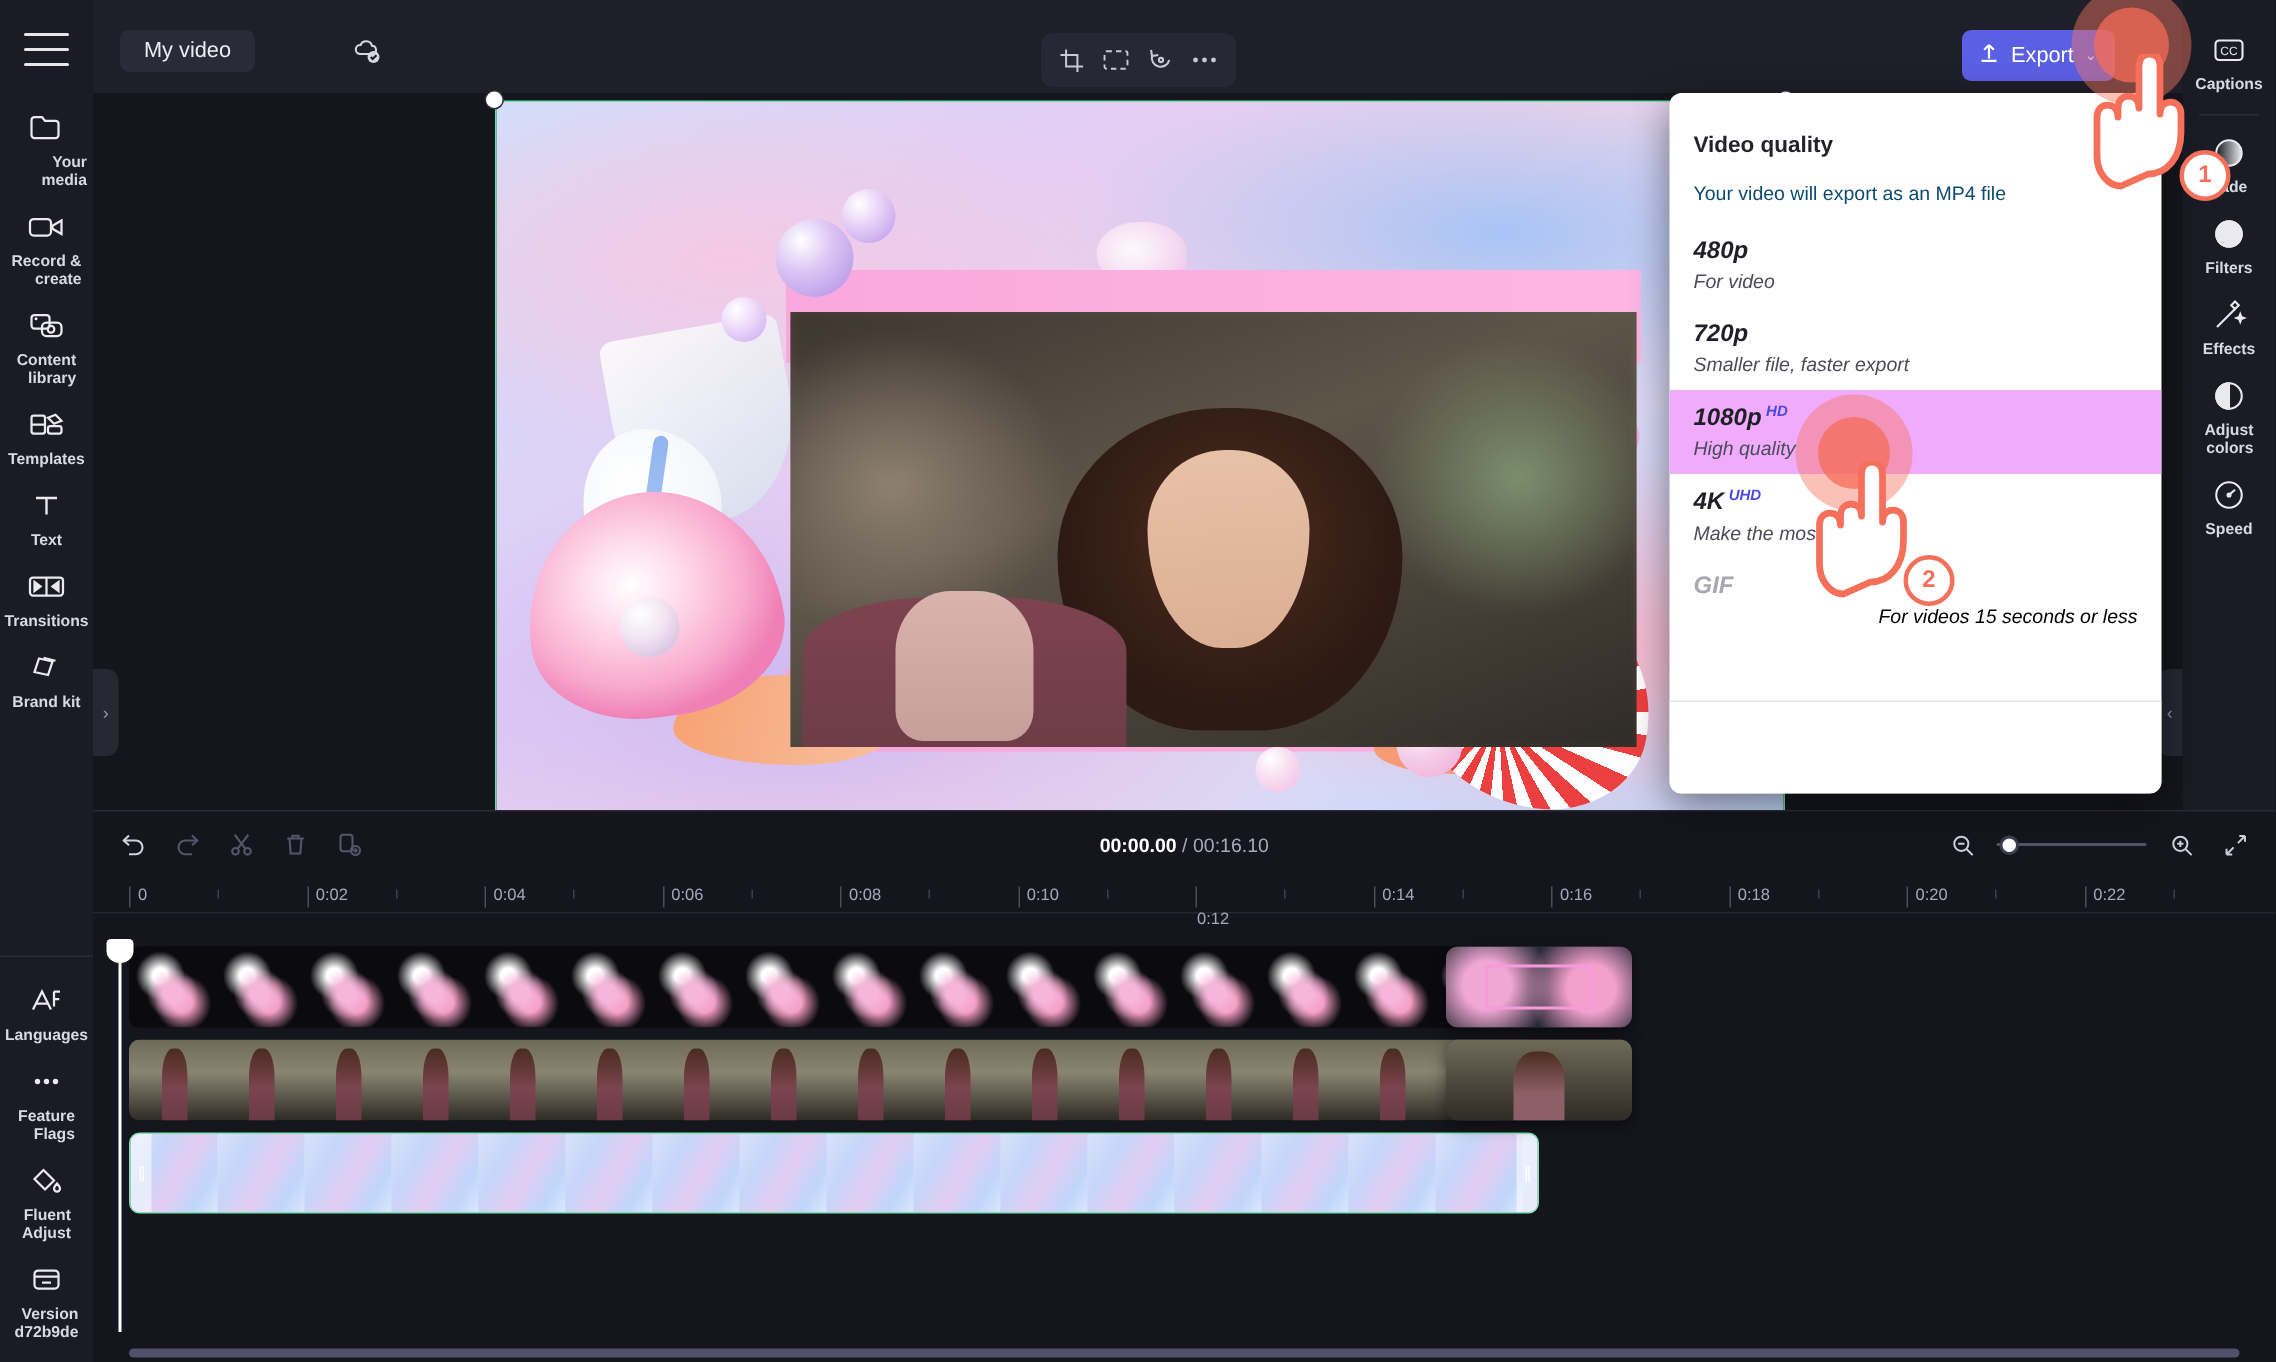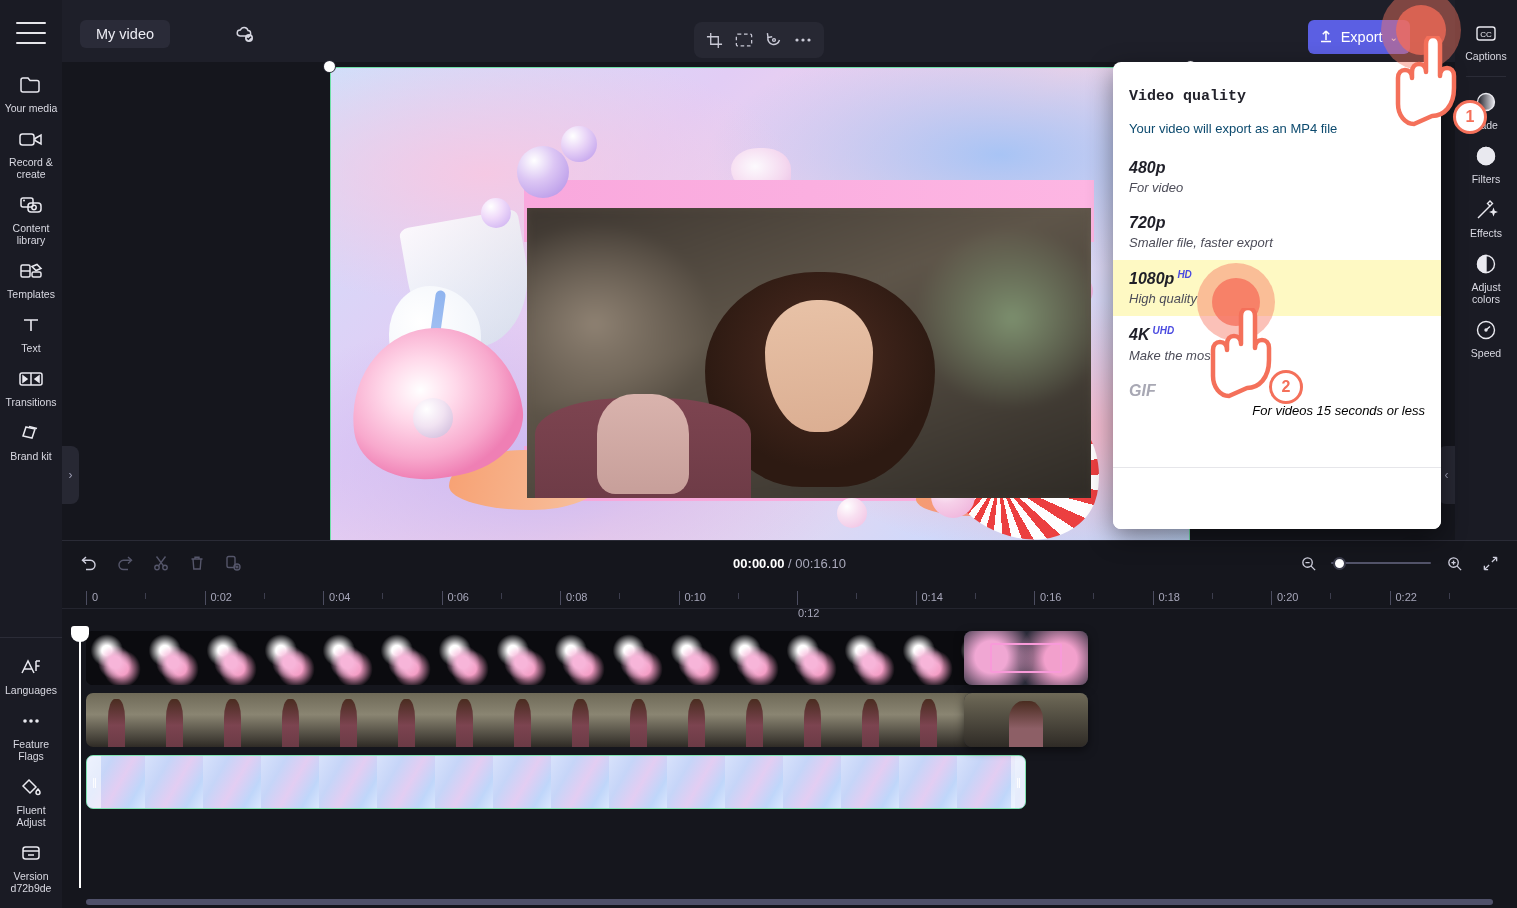--- a/index.html
+++ b/index.html
@@ -18,21 +18,21 @@
   }
   .hamburger { margin-top: 22px; width: 30px; height: 22px; display:flex; flex-direction:column;
     justify-content:space-between; cursor: pointer; }
   .hamburger span { display:block; height:2px; background:#e6e6ea; border-radius:1px; }
   .rail-items { margin-top: 22px; width: 100%; display:flex; flex-direction:column; align-items:center; }
   .rail-item { width: 58px; padding: 7px 2px 6px; display:flex; flex-direction:column;
     align-items:center; gap:5px; cursor:pointer; border-radius:6px; }
   .rail-ico { width: 26px; height: 24px; display:flex; align-items:center; justify-content:center;
      color:#e9e9ef; }
   .rail-ico svg { display:block; }
-  .rail-label { font-size: 10.5px; line-height: 12px; color: #d9d9e2; text-align:center; }
+  .rail-label { font-size: 10.5px; line-height: 12px; color: #d9d9e2; text-align:right;font-weight:bold; }
   .rail-bottom { position:absolute; bottom: 8px; width:100%; display:flex; flex-direction:column;
      align-items:center; }
   .rail-divider { width: 62px; height:1px; background:#2b2c37; margin: 6px 0 10px; }
 
   
   .topbar { position:absolute; left:62px; top:0; right:0; height:62px; background:#1e1f29; }
   .proj-name {
     position:absolute; left:18px; top:20px; padding: 6px 16px; border-radius:6px;
     background:#2a2b38; color:#ececf3; font-size:14.5px; cursor:pointer;
   }
@@ -239,25 +239,25 @@
 
   .playhead { position:absolute; left:79px; top:638px; bottom:20px; width:2px; background:#fff; z-index:6; }
   .playhead-cap { position:absolute; left:-8px; top:-12px; width:18px; height:16px; background:#fff;
      border-radius:3px 3px 50% 50%; }
   .hscroll { position:absolute; left:24px; right:24px; bottom:3px; height:6px;
      background:#50516a; border-radius:3px; }
 
   
   .dropdown { position:absolute; left:1113px; top:62px; width:328px; height:467px;
      background:#fff; border-radius:8px; box-shadow:0 8px 26px rgba(0,0,0,.45); overflow:hidden; z-index:20; }
-  .dd-title { margin:26px 0 0 16px; font-size:15px; font-weight:bold; color:#23232c;font-family:Liberation Mono, monospace; }
+  .dd-title { margin:26px 0 0 16px; font-size:15px; font-weight:bold; color:#23232c; }
   .dd-sub { margin:16px 0 0 16px; font-size:13px; color:#0c4a6e; }
   .dd-list { margin-top:14px; }
   .dd-item { padding:9px 16px 10px; cursor:pointer;font-style:italic; }
-  .dd-item.hl { background:#fef9c3; }
+  .dd-item.hl { background:#f0abfc; }
   .dd-item .lbl { font-size:16px; font-weight:bold; color:#1f1f28; }
   .dd-item .sup { font-size:10px; font-weight:bold; color:#4a4ae0; vertical-align:super; margin-left:3px; }
   .dd-item .desc { font-size:13px; color:#4c4c58; margin-top:3px; }
   .dd-item.disabled .lbl { color:#a8a8b4; }
   .dd-item.disabled .desc { color:#000000;text-align:right; }
   .dd-footer { position:absolute; left:0; right:0; bottom:0; height:62px; border-top:1px solid #e6e6ea;
      background:#fff; }
   .dd-nub { position:absolute; left:72px; top:-4px; width:9px; height:9px; background:#fff;
      border-radius:50%; }
 

